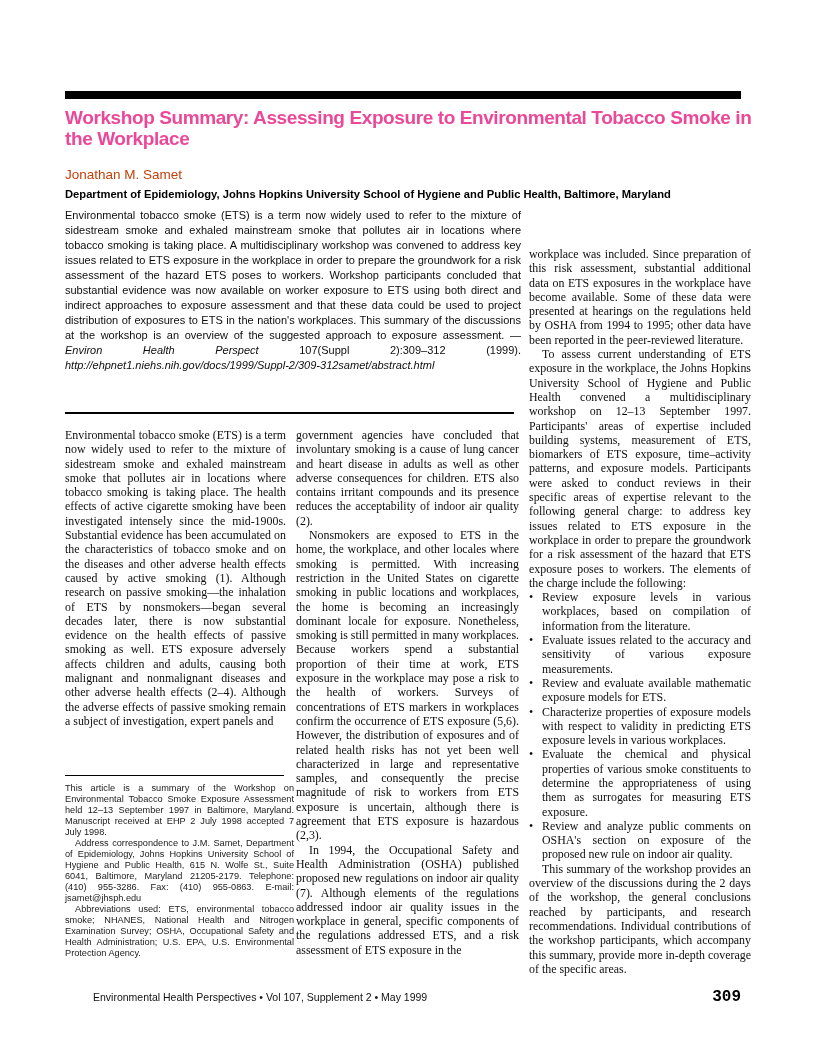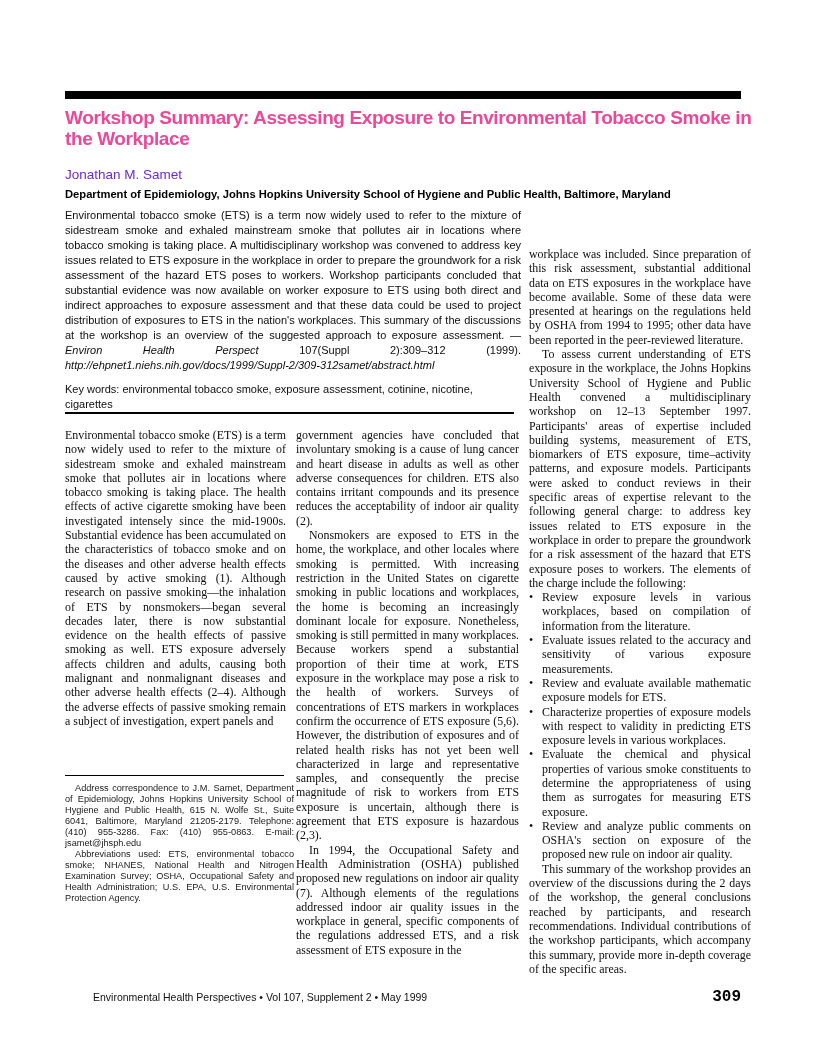--- a/index.html
+++ b/index.html
@@ -7,21 +7,21 @@
   .page {
     position:relative; width:816px; height:1059px; background:#ffffff;
     font-family:"Liberation Sans", sans-serif; color:#0d0d0d;
     margin:0 auto; overflow:hidden;
   }
   .black-bar { position:absolute; left:65px; top:91px; width:676px; height:8px; background:#000; }
   .title {
     position:absolute; left:65px; top:107px; width:705px;
     font-size:19px; font-weight:bold; line-height:21px; letter-spacing:-0.4px; color:#ec4899;
   }
-  .author { position:absolute; left:65px; top:167px; font-size:13.5px; font-weight:normal; color:#6d28d9; }
+  .author { position:absolute; left:65px; top:167px; font-size:13.5px; font-weight:normal; color:#c2410c; }
   .affil  { position:absolute; left:65px; top:188px; font-size:11.2px; font-weight:bold; color:#000; }
   .abstract {
     position:absolute; left:65px; top:208px; width:456px;
     font-size:11px; line-height:15px; text-align:justify; color:#0d0d0d;
   }
   .abstract .kw { margin-top:9px; text-align:left; }
   .i { font-style:italic; }
   .rule-kw { position:absolute; left:65px; top:412px; width:449px; height:2px; background:#000; }
   .col {
     position:absolute; font-family:"Liberation Serif", serif;
@@ -55,21 +55,20 @@
 <div class="page">
 
   <div class="black-bar"></div>
 
   <h1 class="title">Workshop Summary: Assessing Exposure to Environmental Tobacco Smoke in the Workplace</h1>
   <div class="author">Jonathan M. Samet</div>
   <div class="affil">Department of Epidemiology, Johns Hopkins University School of Hygiene and Public Health, Baltimore, Maryland</div>
 
   <div class="abstract">
     <p><span>Environmental tobacco smoke (ETS) is a term now widely used to refer to the mixture of sidestream smoke and exhaled mainstream smoke that pollutes air in locations where tobacco smoking is taking place. A multidisciplinary workshop was convened to address key issues related to ETS exposure in the workplace in order to prepare the groundwork for a risk assessment of the hazard ETS poses to workers. Workshop participants concluded that substantial evidence was now available on worker exposure to ETS using both direct and indirect approaches to exposure assessment and that these data could be used to project distribution of exposures to ETS in the nation's workplaces. This summary of the discussions at the workshop is an overview of the suggested approach to exposure assessment. — </span><span class="i">Environ Health Perspect</span><span> 107(Suppl 2):309–312 (1999). </span><span class="i">http://ehpnet1.niehs.nih.gov/docs/1999/Suppl-2/309-312samet/abstract.html</span></p>
-    <p class="kw">Key words: environmental tobacco smoke, exposure assessment, cotinine, nicotine, cigarettes</p>
   </div>
 
   <div class="rule-kw"></div>
 
   <div id="col1" class="col">
       <p>Environmental tobacco smoke (ETS) is a term now widely used to refer to the mixture of sidestream smoke and exhaled mainstream smoke that pollutes air in locations where tobacco smoking is taking place. The health effects of active cigarette smoking have been investigated intensely since the mid-1900s. Substantial evidence has been accumulated on the characteristics of tobacco smoke and on the diseases and other adverse health effects caused by active smoking (1). Although research on passive smoking—the inhalation of ETS by nonsmokers—began several decades later, there is now substantial evidence on the health effects of passive smoking as well. ETS exposure adversely affects children and adults, causing both malignant and nonmalignant diseases and other adverse health effects (2–4). Although the adverse effects of passive smoking remain a subject of investigation, expert panels and</p>
     </div>
 
   <div id="col2" class="col">
       <p>government agencies have concluded that involuntary smoking is a cause of lung cancer and heart disease in adults as well as other adverse consequences for children. ETS also contains irritant compounds and its presence reduces the acceptability of indoor air quality (2).</p>
@@ -108,20 +107,21 @@
           <div class="btxt">Review and analyze public comments on OSHA's section on exposure of the proposed new rule on indoor air quality.</div>
         </div>
       </div>
     <div>
         <p class="ind">This summary of the workshop provides an overview of the discussions during the 2 days of the workshop, the general conclusions reached by participants, and research recommendations. Individual contributions of the workshop participants, which accompany this summary, provide more in-depth coverage of the specific areas.</p>
       </div>
   </div>
 
   <div class="fn-rule"></div>
   <div class="footnote">
+      <p>This article is a summary of the Workshop on Environmental Tobacco Smoke Exposure Assessment held 12–13 September 1997 in Baltimore, Maryland. Manuscript received at EHP 2 July 1998 accepted 7 July 1998.</p>
       <p class="ind">Address correspondence to J.M. Samet, Department of Epidemiology, Johns Hopkins University School of Hygiene and Public Health, 615 N. Wolfe St., Suite 6041, Baltimore, Maryland 21205-2179. Telephone: (410) 955-3286. Fax: (410) 955-0863. E-mail: jsamet@jhsph.edu</p>
       <p class="ind">Abbreviations used: ETS, environmental tobacco smoke; NHANES, National Health and Nitrogen Examination Survey; OSHA, Occupational Safety and Health Administration; U.S. EPA, U.S. Environmental Protection Agency.</p>
     </div>
 
   <div class="footer">
     <span class="journal-line">Environmental Health Perspectives • Vol 107, Supplement 2 • May 1999</span>
     <span class="page-num">309</span>
   </div>
 
 </div>

